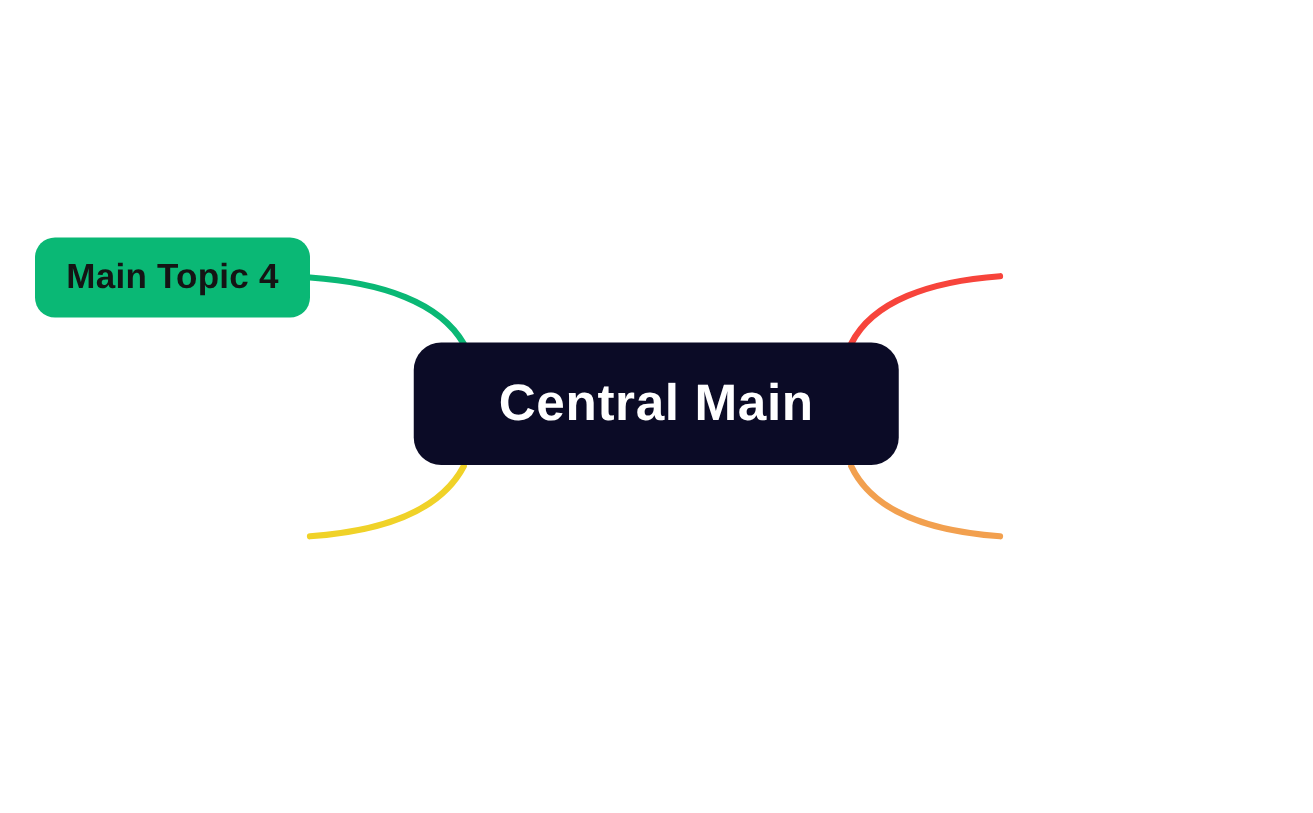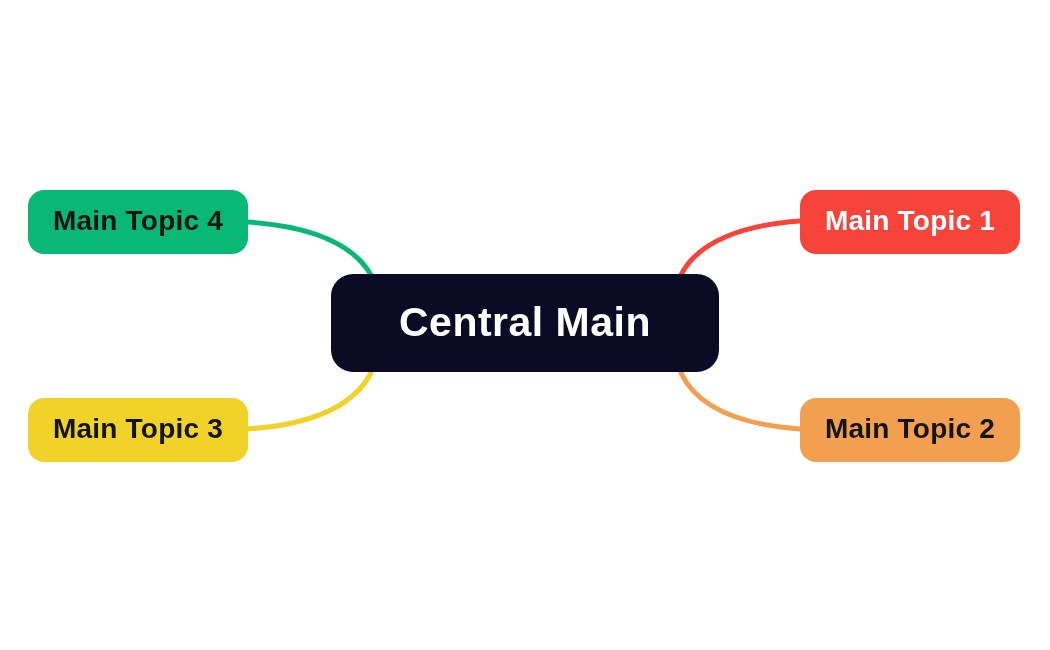--- a/index.html
+++ b/index.html
@@ -77,29 +77,20 @@
     <path d="M 800 221 C 744 225, 698 241, 681 275" stroke="#f7443b"></path>
     <path d="M 800 429 C 744 425, 698 409, 681 373" stroke="#f2a04f"></path>
     <path d="M 248 429 C 306 425, 352 409, 371 373" stroke="#f0d228"></path>
     <path d="M 248 222 C 306 226, 352 242, 371 275" stroke="#0ab875"></path>
   </svg>
 
   <div class="node central" style="background: rgb(11, 11, 38); color: rgb(255, 255, 255);">
     <span>Central Main</span>
   </div>
 
-  <div class="node topic pos-tr" style="background: rgb(247, 68, 59); color: rgb(255, 255, 255);">
-    <span>Main Topic 1</span>
-  </div>
 
-  <div class="node topic pos-br" style="background: rgb(242, 160, 79); color: rgb(20, 20, 20);">
-    <span>Main Topic 2</span>
-  </div>
 
-  <div class="node topic pos-bl" style="background: rgb(240, 210, 40); color: rgb(20, 20, 20);">
-    <span>Main Topic 3</span>
-  </div>
 
   <div class="node topic pos-tl" style="background: rgb(10, 184, 117); color: rgb(20, 20, 20);">
     <span>Main Topic 4</span>
   </div>
 
 </div>
 
 </body></html>

